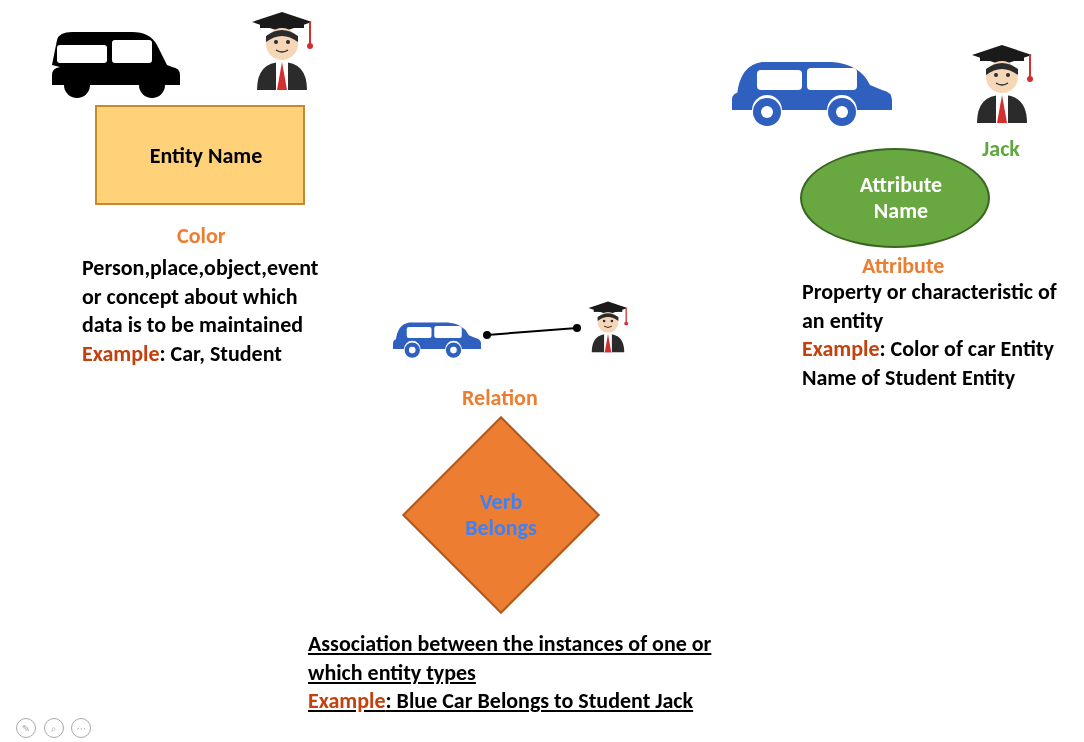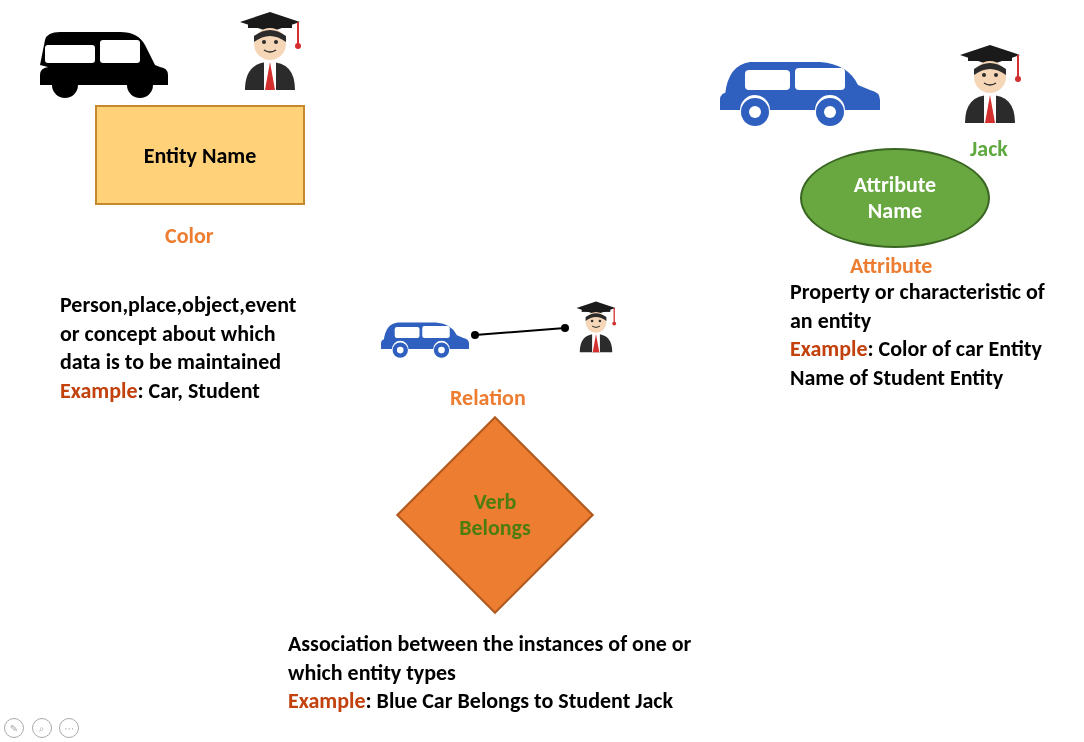--- a/index.html
+++ b/index.html
@@ -3,21 +3,21 @@
 <meta charset="utf-8">
 <style>
   * { margin: 0; padding: 0; box-sizing: border-box; }
   body {
     width: 1084px;
     height: 742px;
     position: relative;
     font-family: Calibri, Arial, sans-serif;
     background: #fff;
   }
-  .abs { position: absolute; }
+  .abs { position: absolute; padding-left: 12px; }
   .title-label { color: #ED7D31; font-weight: bold; font-size: 22px; }
   .desc { color: #000; font-size: 22px; line-height: 1.3; font-weight: 600; }
   .example-label { color: #c2410c; font-weight: bold; }
   .jack-label { color: #5FA83F; font-weight: bold; font-size: 22px; }
   .entity-box {
     background: #FFD27A;
     border: 2px solid #C58A2D;
     width: 210px; height: 100px;
     display: flex; align-items: center; justify-content: center;
     font-weight: bold; font-size: 22px;
@@ -36,21 +36,21 @@
     display: flex; align-items: center; justify-content: center;
   }
   .diamond {
     width: 140px; height: 140px;
     background: #ED7D31;
     border: 2px solid #AD5A21;
     transform: rotate(45deg);
     position: absolute;
   }
   .diamond-text {
-    position: relative; z-index: 2; color: #4d7c0f;
+    position: relative; z-index: 2; color: #3b82f6;
     font-weight: bold; font-size: 22px; text-align: center;
     line-height: 1.2;
   }
   .toolbar-icon {
     width: 20px; height: 20px; border: 1px solid #aaa; border-radius: 50%;
     display: inline-flex; align-items: center; justify-content: center;
     font-size: 10px; color: #aaa; margin-right: 4px;
   }
 </style>
 </head>
@@ -80,21 +80,21 @@
     <polygon points="40,60 35,88 45,88" fill="#D32F2F"></polygon>
     <circle cx="34" cy="40" r="2" fill="#2b2b2b"></circle>
     <circle cx="46" cy="40" r="2" fill="#2b2b2b"></circle>
     <path d="M34 48 Q40 52 46 48" stroke="#2b2b2b" stroke-width="1.5" fill="none"></path>
   </svg>
 </div>
 <div class="entity-box abs" style="left:95px; top:105px;">
   <span>Entity Name</span>
 </div>
 <div class="title-label abs" style="left:165px; top:222px;">Color</div>
-<div class="desc abs" style="left:60px; top:254px; width:300px;margin-top:37px;">
+<div class="desc abs" style="left:70px; top:254px; width:300px;">
   <div>Person,place,object,event</div>
   <div>or concept about which</div>
   <div>data is to be maintained</div>
   <div>
     <span class="example-label">Example</span><span>: Car, Student</span>
   </div>
 </div>
 
 <div class="abs" style="left:700px; top:30px;">
   <svg width="200" height="100">
@@ -175,21 +175,21 @@
 <div class="title-label abs" style="left:450px; top:384px;">Relation</div>
 
 <div class="diamond-wrap abs" style="left:395px; top:415px;">
   <div class="diamond"></div>
   <div class="diamond-text">
     <div>Verb</div>
     <div>Belongs</div>
   </div>
 </div>
 
-<div class="desc abs" style="left:288px; top:630px; width:500px;">
+<div class="desc abs" style="left:296px; top:630px; width:500px;text-decoration:underline;">
   <div>Association between the instances of one or</div>
   <div>which entity types</div>
   <div>
     <span class="example-label">Example</span><span>: Blue Car Belongs to Student Jack</span>
   </div>
 </div>
 
 <div class="abs" style="left:4px; bottom:4px;">
   <span class="toolbar-icon">✎</span>
   <span class="toolbar-icon">⌕</span>

